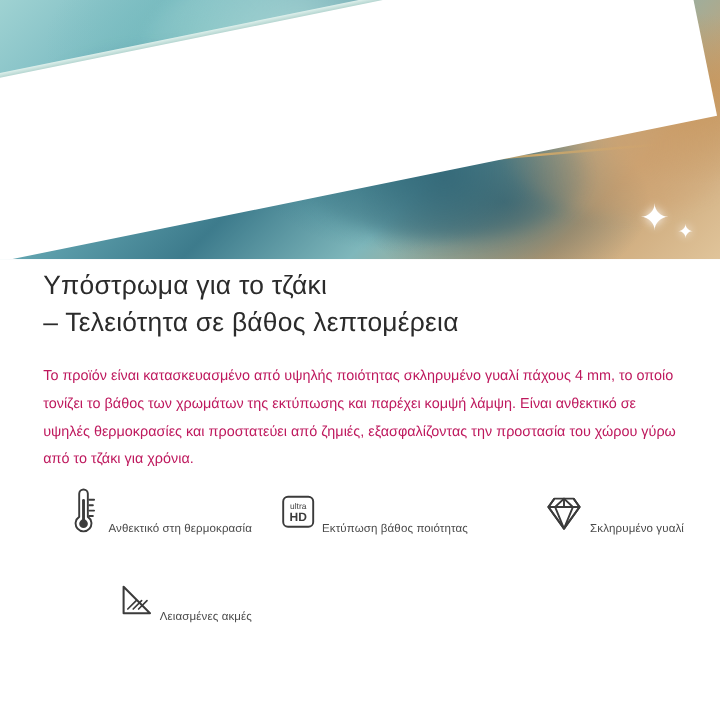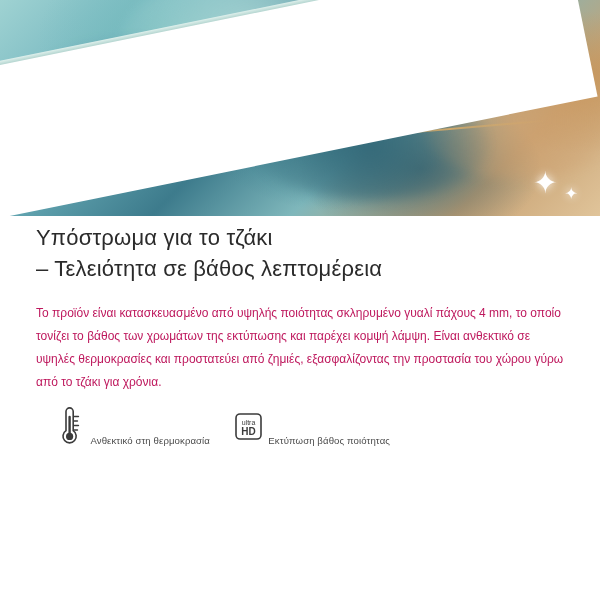--- a/index.html
+++ b/index.html
@@ -221,17 +221,45 @@
         <svg width="40" height="44" viewBox="0 0 40 44">
           <rect x="8" y="9" width="25" height="25" rx="4" fill="none" stroke="#3b3b3b" stroke-width="1.6"></rect>
           <text x="20.5" y="19.5" text-anchor="middle" font-family="Liberation Sans, sans-serif" font-size="7" fill="#3b3b3b">ultra</text>
           <text x="20.5" y="29.5" text-anchor="middle" font-family="Liberation Sans, sans-serif" font-size="10" font-weight="bold" fill="#3b3b3b">HD</text>
         </svg>
       </div>
       <div class="feature-label">Εκτύπωση βάθος ποιότητας</div>
     </div>
 
 
-
+    <div class="feature">
+      <div class="feature-icon">
+        <svg width="44" height="44" viewBox="0 0 44 44">
+          <g fill="none" stroke="#3b3b3b" stroke-width="1.6" stroke-linejoin="round">
+            <path d="M9 17.5h26L22 35.5z"></path>
+            <path d="M9 17.5l5-7h16l5 7"></path>
+            <path d="M14 10.5l-5 7 13 18 13-18-5-7"></path>
+            <path d="M14.6 17.5L22 10.5l7.4 7"></path>
+            <path d="M22 10.5v7"></path>
+            <path d="M14.6 17.5L22 35.5l7.4-18"></path>
+          </g>
+        </svg>
+      </div>
+      <div class="feature-label">Σκληρυμένο γυαλί</div>
+    </div>
+
+    <div class="feature">
+      <div class="feature-icon">
+        <svg width="40" height="44" viewBox="0 0 40 44">
+          <path d="M10 32h22L10 10z" fill="none" stroke="#3b3b3b" stroke-width="1.7" stroke-linejoin="round"></path>
+          <g stroke="#3b3b3b" stroke-width="1.4" stroke-linecap="round">
+            <path d="M13.5 28.5l7-7"></path>
+            <path d="M18 28.5l7-7"></path>
+            <path d="M22.5 28.5l7-7"></path>
+          </g>
+        </svg>
+      </div>
+      <div class="feature-label">Λειασμένες ακμές</div>
+    </div>
 
 
   </div>
 </div>
 
 </body></html>

